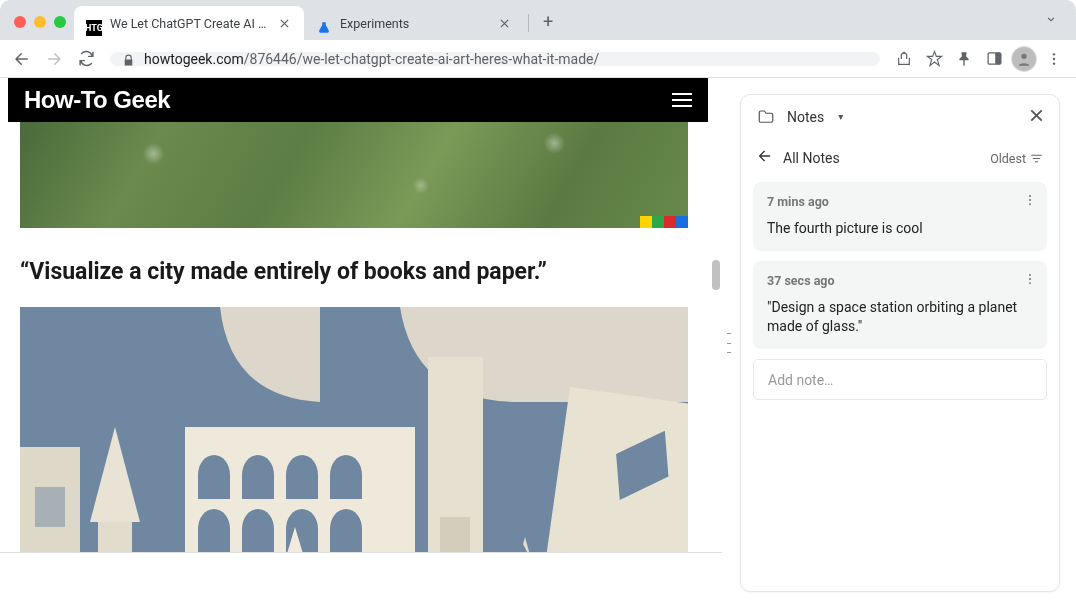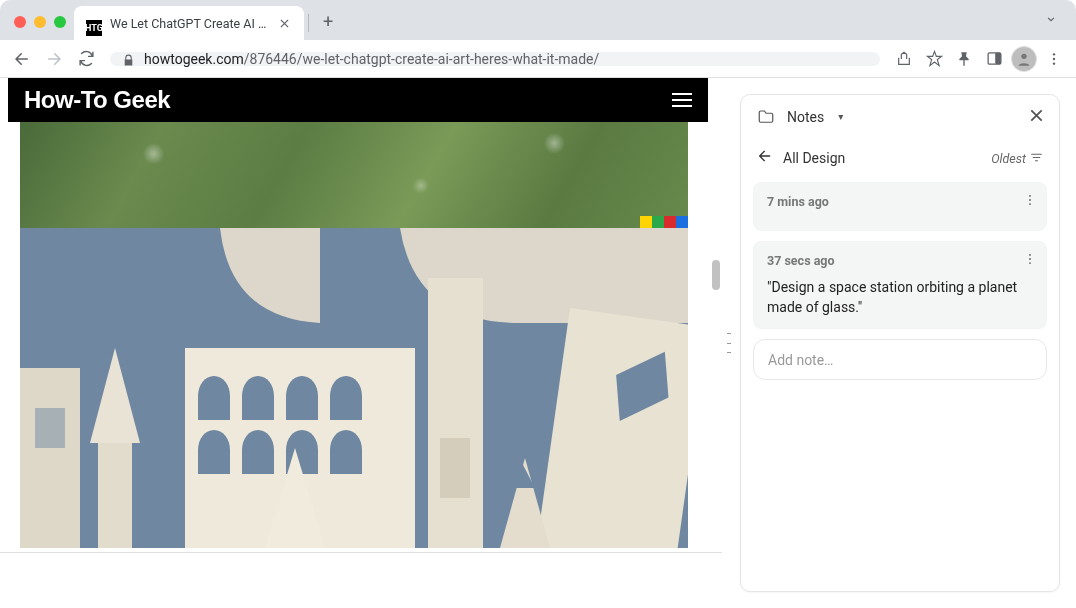--- a/index.html
+++ b/index.html
@@ -71,48 +71,61 @@
 
 .panel-header { display: flex; align-items: center; padding: 12px 16px; gap: 12px; }
 .folder-icon { width: 18px; height: 18px; color: #555; }
 .panel-title { font-size: 14px; color: #333; }
 .dropdown-caret { color: #555; font-size: 10px; margin-left: 2px; }
 .panel-close { margin-left: auto; color: #555; }
 
 .panel-subheader { display: flex; align-items: center; padding: 10px 16px 14px; gap: 10px; }
 .back-arrow { color: #333; }
 .all-notes { font-size: 14px; color: #333; }
-.sort { margin-left: auto; font-size: 12.5px; color: #666; display: flex; gap: 4px; font-style: italic; }
+.sort { margin-left: auto; font-size: 12.5px; color: #666; display: flex; align-items: center; gap: 4px; }
 
 .notes-list { padding: 0 12px; display: flex; flex-direction: column; gap: 10px; }
 .note { background: #f4f5f5; border-radius: 8px; padding: 12px 14px; position: relative; }
 .note-time { font-size: 12.5px; color: #777; margin-bottom: 10px; font-weight: bold; }
 .note-text { font-size: 14px; color: #222; line-height: 1.4; }
 .note-menu { position: absolute; top: 10px; right: 10px; color: #666; }
 
-.add-note { background: #fff; border: 1px solid #e8e8e8; border-radius: 12px; padding: 10px 14px; }
+.add-note { background: #fff; border: 1px solid #e8e8e8; border-radius: 5px; padding: 10px 14px; }
 .add-note-input { border: none; outline: none; font-size: 14px; width: 100%; color: #333; background: transparent; }
 .add-note-input::placeholder { color: #999; }
 
 .bottom-shelf { position: absolute; bottom: 0; left: 0; width: 722px; height: 56px; background: #fff; border-top: 1px solid #e0e0e0; }
 </style>
 </head>
 <body>
 
 <div class="browser-chrome">
   <div class="titlebar">
     <div class="traffic-lights">
       <div class="traffic-light tl-red"></div>
       <div class="traffic-light tl-yellow"></div>
       <div class="traffic-light tl-green"></div>
     </div>
     <div class="tabs">
       <div class="tab active">
         <div class="tab-favicon">HTG</div>
         <span class="tab-title">We Let ChatGPT Create AI Art,</span>
+        <span class="tab-close">
+          <svg width="9" height="9" viewBox="0 0 10 10">
+              <path d="M1 1 L9 9 M9 1 L1 9" stroke="currentColor" stroke-width="1.4"></path>
+            </svg>
+        </span>
+      </div>
+      <div class="tab">
+        <div class="tab-favicon flask">
+          <svg width="14" height="14" viewBox="0 0 24 24">
+              <path fill="#1a73e8" d="M9 2v5l-5 9c-1 2 0 4 2 4h12c2 0 3-2 2-4l-5-9V2h-6z"></path>
+            </svg>
+        </div>
+        <span class="tab-title">Experiments</span>
         <span class="tab-close">
           <svg width="9" height="9" viewBox="0 0 10 10">
               <path d="M1 1 L9 9 M9 1 L1 9" stroke="currentColor" stroke-width="1.4"></path>
             </svg>
         </span>
       </div>
       <div class="tab-sep"></div>
       <div class="new-tab">+</div>
     </div>
     <div class="chevron-toolbar">
@@ -195,20 +208,21 @@
     <div class="page-content">
       <div class="article">
         <div class="hero-img">
           <div class="color-swatches">
             <span style="background:#ffd400"></span>
               <span style="background:#2aa84a"></span>
               <span style="background:#d92b2b"></span>
               <span style="background:#1a6fe0"></span>
           </div>
         </div>
+        <h2 class="article-heading">“Visualize a city made entirely of books and paper.”</h2>
         <div class="paper-city">
           <svg width="668" height="320" viewBox="0 0 668 320" style="position:absolute;inset:0">
             <rect width="668" height="320" fill="#6f87a0"></rect>
             <path d="M 0 0 L 200 0 Q 210 90 300 95 L 300 0 L 380 0 Q 395 95 500 95 L 668 95 L 668 0 Z" fill="#dcd7ca"></path>
 
             <rect x="0" y="140" width="60" height="180" fill="#ded8c9"></rect>
             <rect x="15" y="180" width="30" height="40" fill="#6f87a0" opacity="0.5"></rect>
 
             <polygon points="95,120 120,215 70,215" fill="#e8e3d5"></polygon>
             <rect x="78" y="215" width="34" height="105" fill="#e2dccd"></rect>
@@ -275,31 +289,32 @@
               <path d="M1 1 L9 9 M9 1 L1 9" stroke="currentColor" stroke-width="1.4"></path>
             </svg>
         </span>
       </div>
       <div class="panel-subheader">
         <span class="back-arrow">
           <svg width="16" height="16" viewBox="0 0 24 24">
               <path d="M19 12H5m6-7l-7 7 7 7" fill="none" stroke="currentColor" stroke-width="2" stroke-linecap="round" stroke-linejoin="round"></path>
             </svg>
         </span>
-        <span class="all-notes">All Design</span>
+        <span class="all-notes">All Notes</span>
         <span class="sort">
           <span>Oldest</span>
           <svg width="13" height="13" viewBox="0 0 24 24">
               <path d="M3 6h18M6 12h12M10 18h4" stroke="currentColor" stroke-width="2" stroke-linecap="round"></path>
             </svg>
         </span>
       </div>
       <div class="notes-list">
         <div class="note">
           <div class="note-time">7 mins ago</div>
+          <div class="note-text">The fourth picture is cool</div>
           <div class="note-menu">
             <svg width="14" height="14" viewBox="0 0 24 24">
                 <circle cx="12" cy="5" r="1.6" fill="currentColor"></circle>
                 <circle cx="12" cy="12" r="1.6" fill="currentColor"></circle>
                 <circle cx="12" cy="19" r="1.6" fill="currentColor"></circle>
               </svg>
           </div>
         </div>
         <div class="note">
           <div class="note-time">37 secs ago</div>

